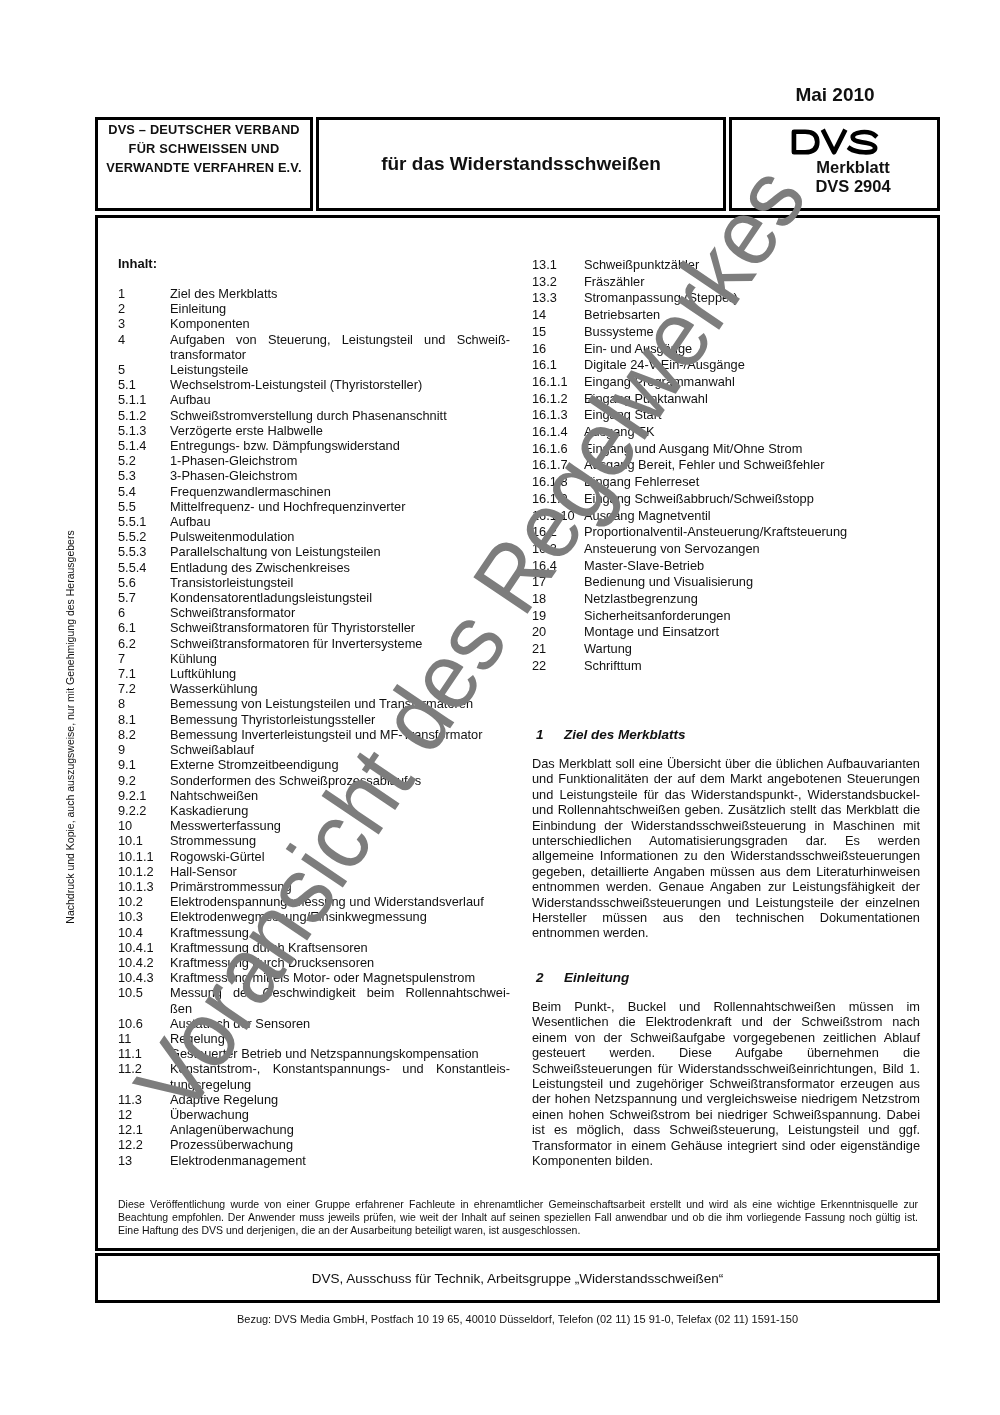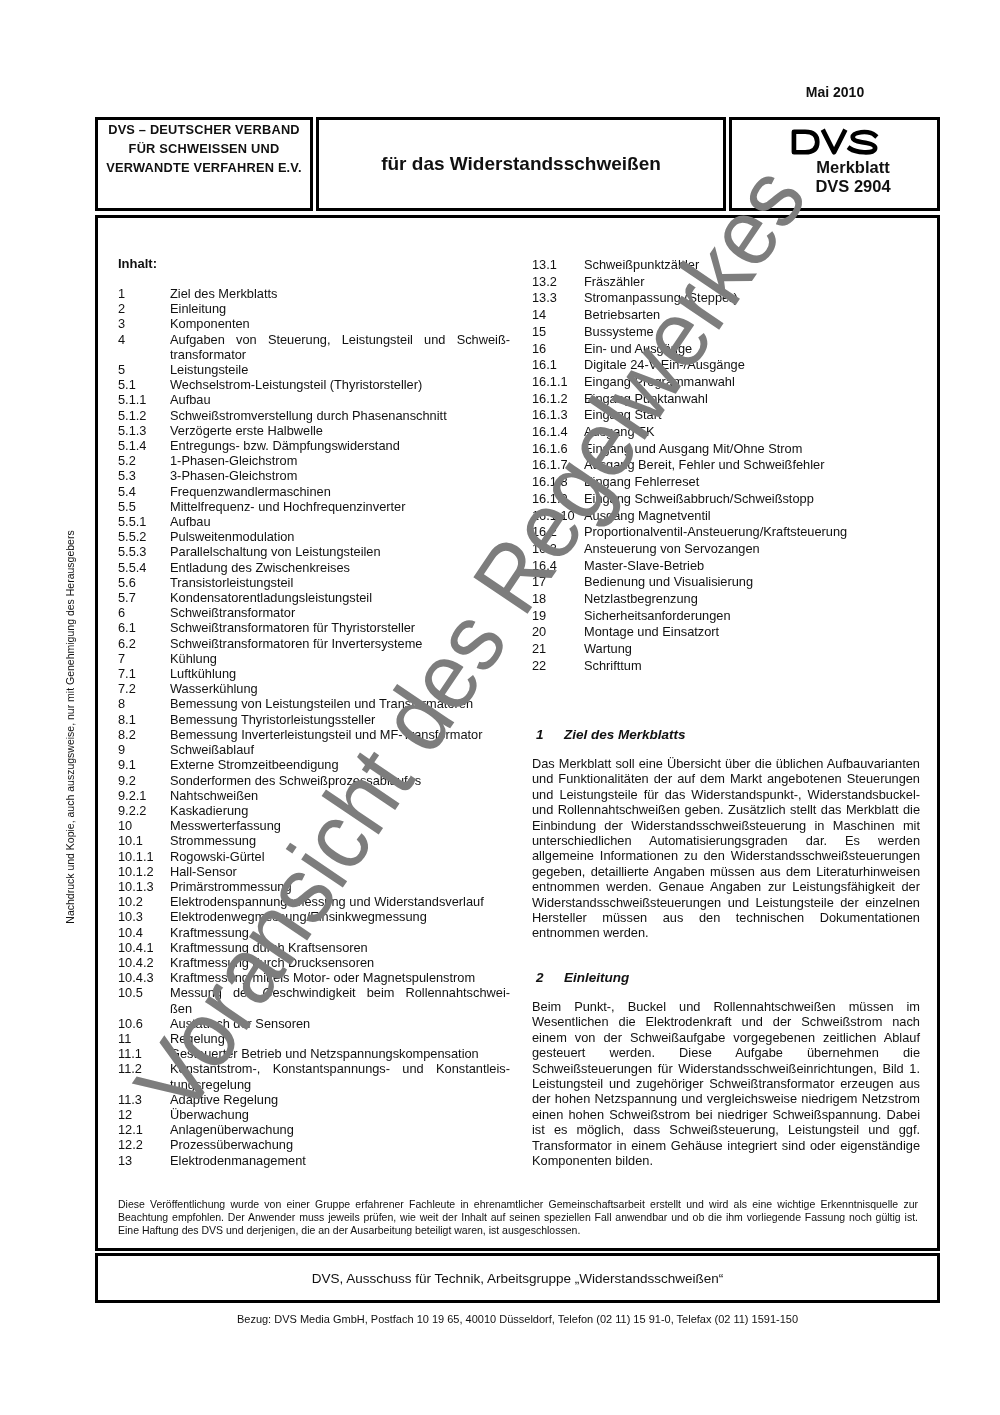--- a/index.html
+++ b/index.html
@@ -4,21 +4,21 @@
 <style>
   html,body { margin:0; padding:0; background:#fff; }
   .page {
     position:relative; width:1000px; height:1415px;
     background:#fff; overflow:hidden;
     font-family:"Liberation Sans", sans-serif; color:#111;
   }
   .box { position:absolute; border:3px solid #000; box-sizing:border-box; background:#fff; }
 
   .date { position:absolute; left:730px; top:84px; width:210px; text-align:center;
-          font-weight:bold; font-size:14px; }
+          font-weight:bold; font-size:19px; }
 
   .org-box { left:95px; top:117px; width:218px; height:94px;
              display:flex; flex-direction:column; align-items:center;
              font-weight:bold; font-size:12.8px; line-height:19px; text-align:center; letter-spacing:.2px; }
   .title-box { left:316px; top:117px; width:410px; height:94px;
                display:flex; flex-direction:column; justify-content:center; align-items:center;
                font-weight:bold; font-size:19px; line-height:24px; text-align:center; }
   .logo-box { left:729px; top:117px; width:211px; height:94px; text-align:center; }
   .logo-box svg { display:block; margin:8px auto 2px auto; }
   .doc-type, .doc-number { font-weight:bold; font-size:16.5px; line-height:19px;padding-left:37px; }

